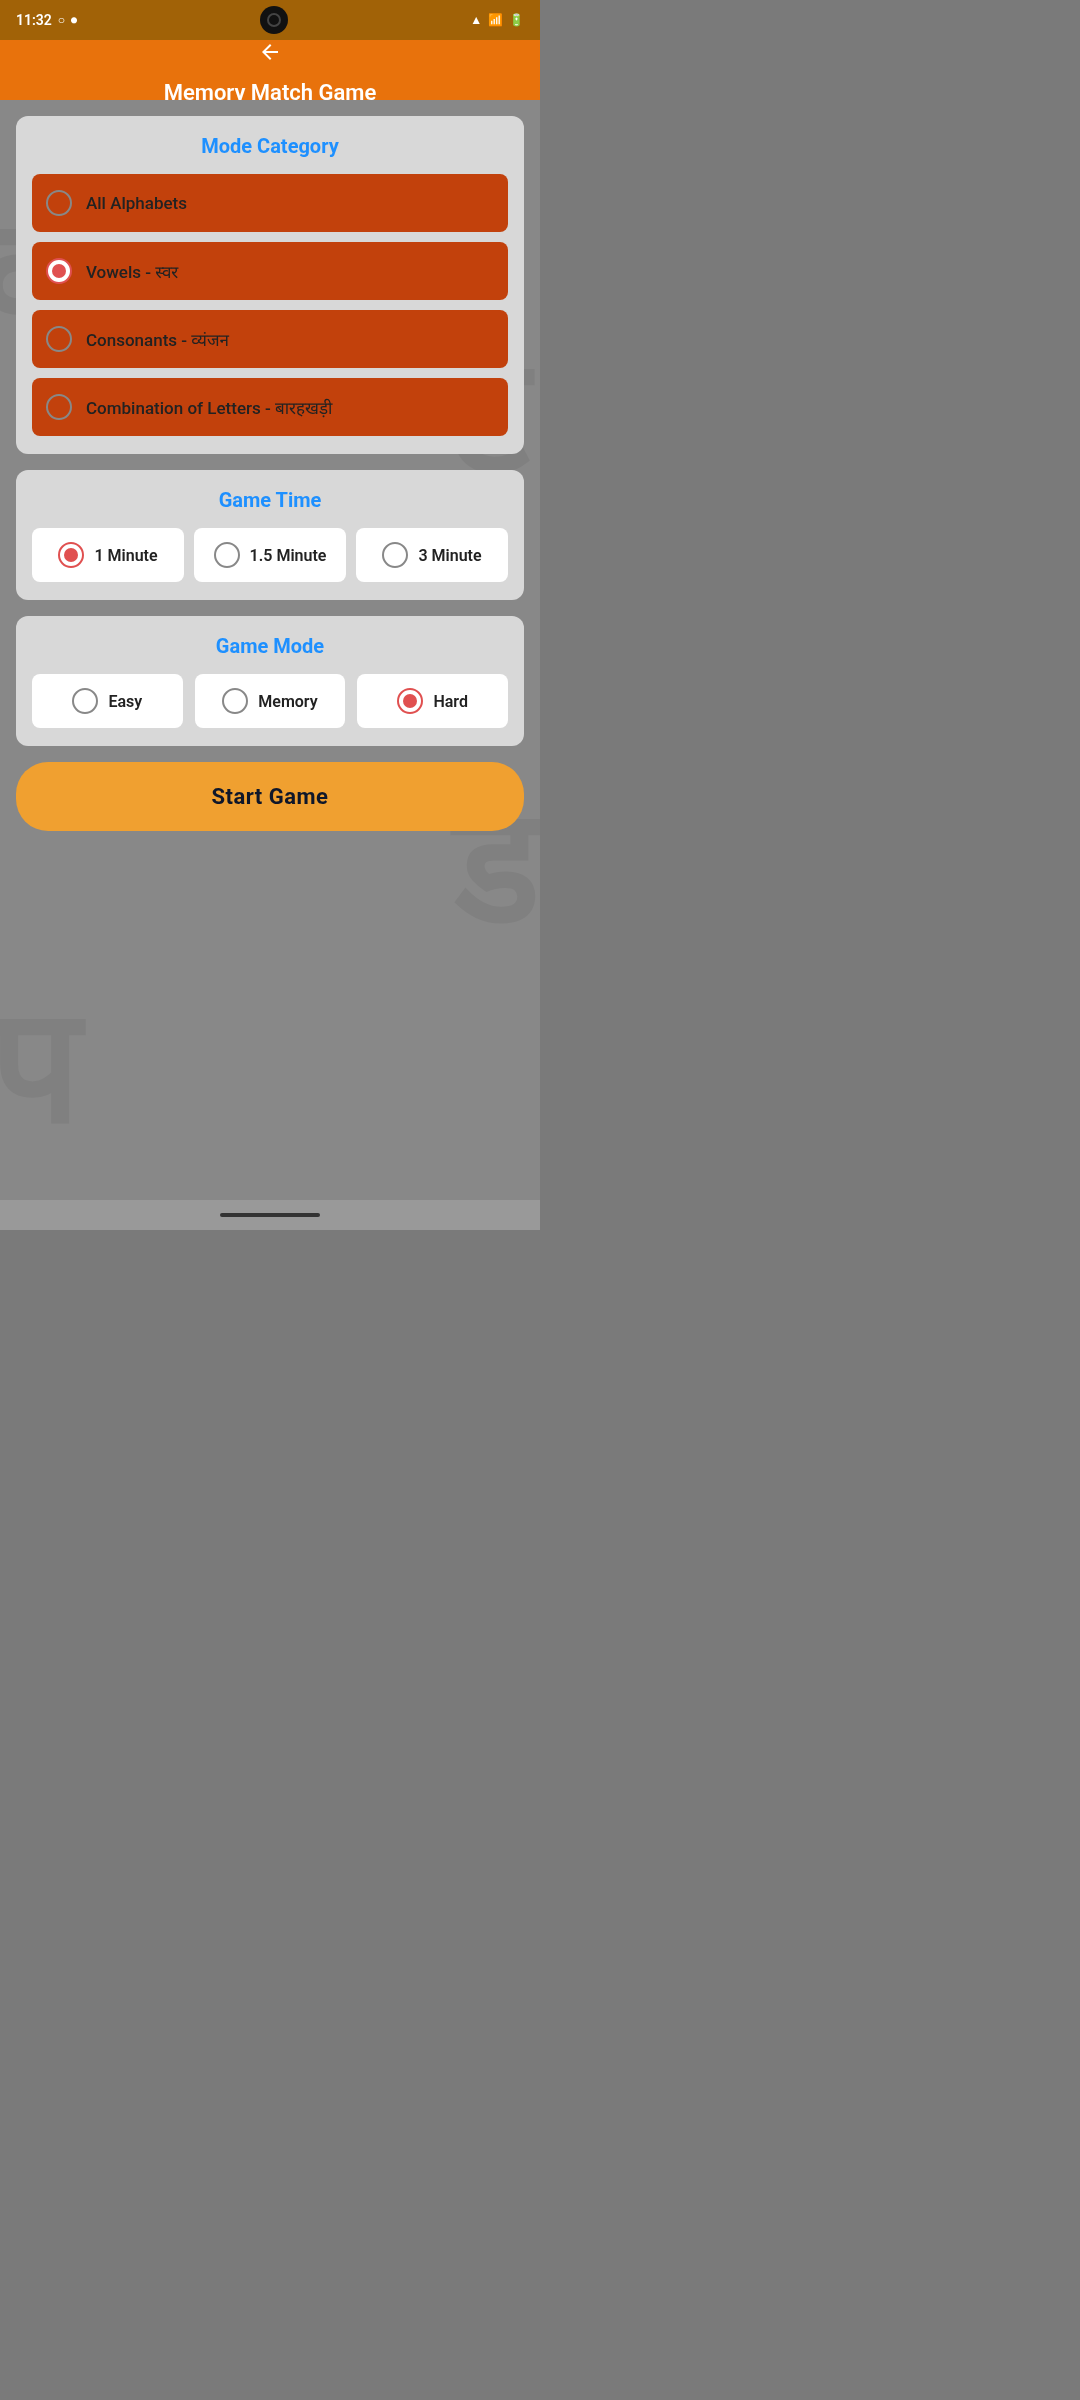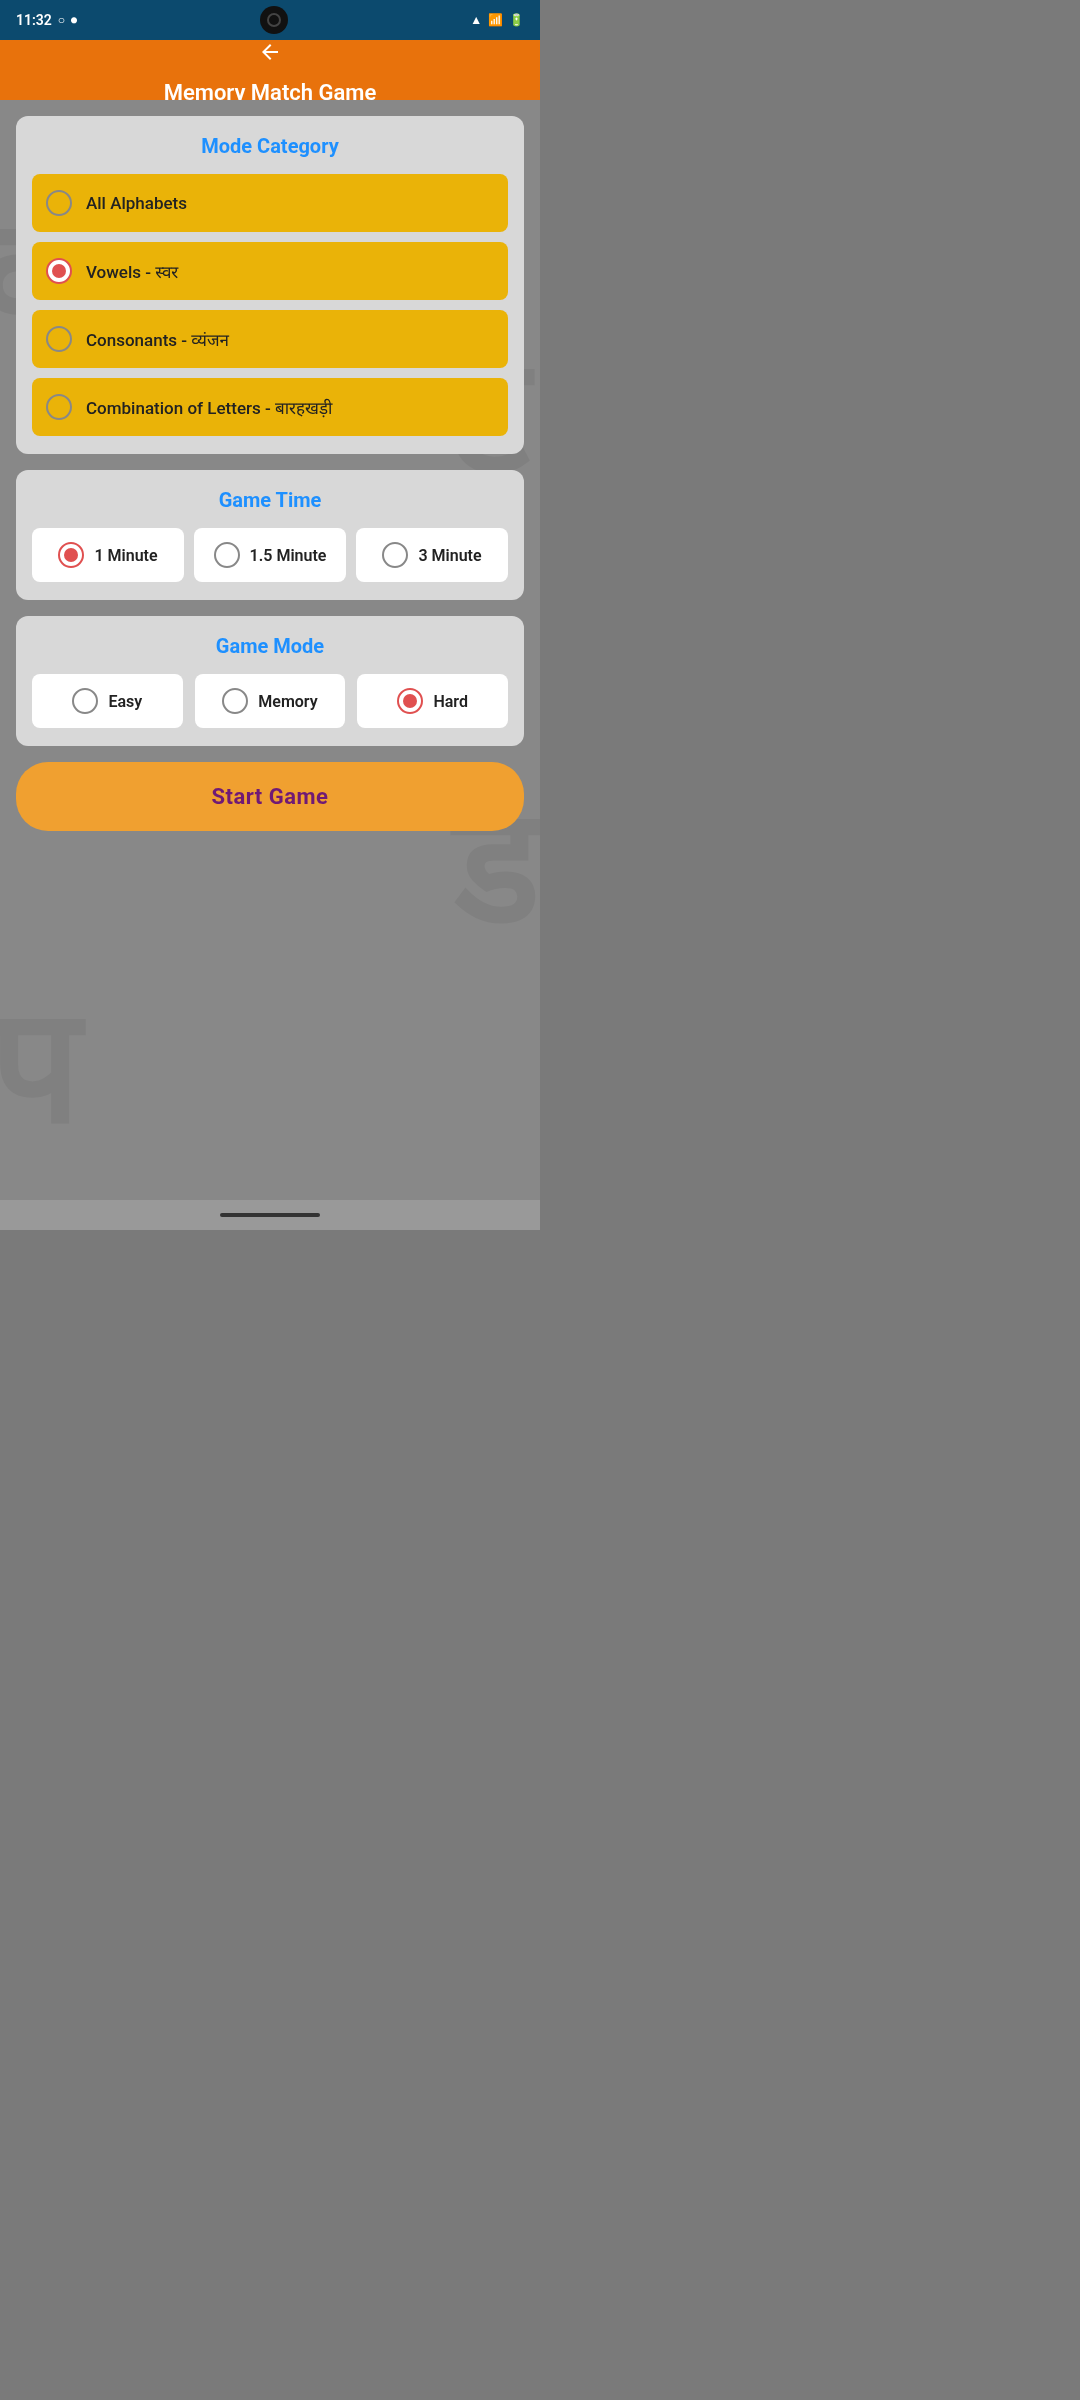--- a/index.html
+++ b/index.html
@@ -9,21 +9,21 @@
       width: 540px;
       min-height: 1200px;
       background-color: #7a7a7a;
       font-family: 'Roboto', Arial, sans-serif;
       position: relative;
       overflow-x: hidden;
     }
 
     
     .status-bar {
-      background-color: #0c4a6e;
+      background-color: #a16207;
       height: 40px;
       display: flex;
       align-items: center;
       justify-content: space-between;
       padding: 0 16px;
       color: white;
       font-size: 14px;
       font-weight: 600;
     }
     .status-bar-left { display: flex; align-items: center; gap: 6px; }
@@ -94,21 +94,21 @@
     .card-title {
       text-align: center;
       font-size: 20px;
       font-weight: 700;
       color: #1e90ff;
       margin-bottom: 16px;
     }
 
     
     .radio-option {
-      background: #eab308;
+      background: #c2410c;
       border-radius: 8px;
       padding: 16px 14px;
       margin-bottom: 10px;
       display: flex;
       align-items: center;
       gap: 14px;
       cursor: pointer;
     }
     .radio-option:last-child { margin-bottom: 0; }
 
@@ -191,21 +191,21 @@
       padding: 22px 0;
       text-align: center;
       cursor: pointer;
       position: relative;
       z-index: 1;
       margin-top: 4px;
     }
     .start-game-label {
       font-size: 22px;
       font-weight: 700;
-      color: #701a75;
+      color: #0f172a;
       letter-spacing: 0.5px;
     }
 
     
     .bottom-bar {
       height: 30px;
       background: #999;
       display: flex;
       align-items: center;
       justify-content: center;

